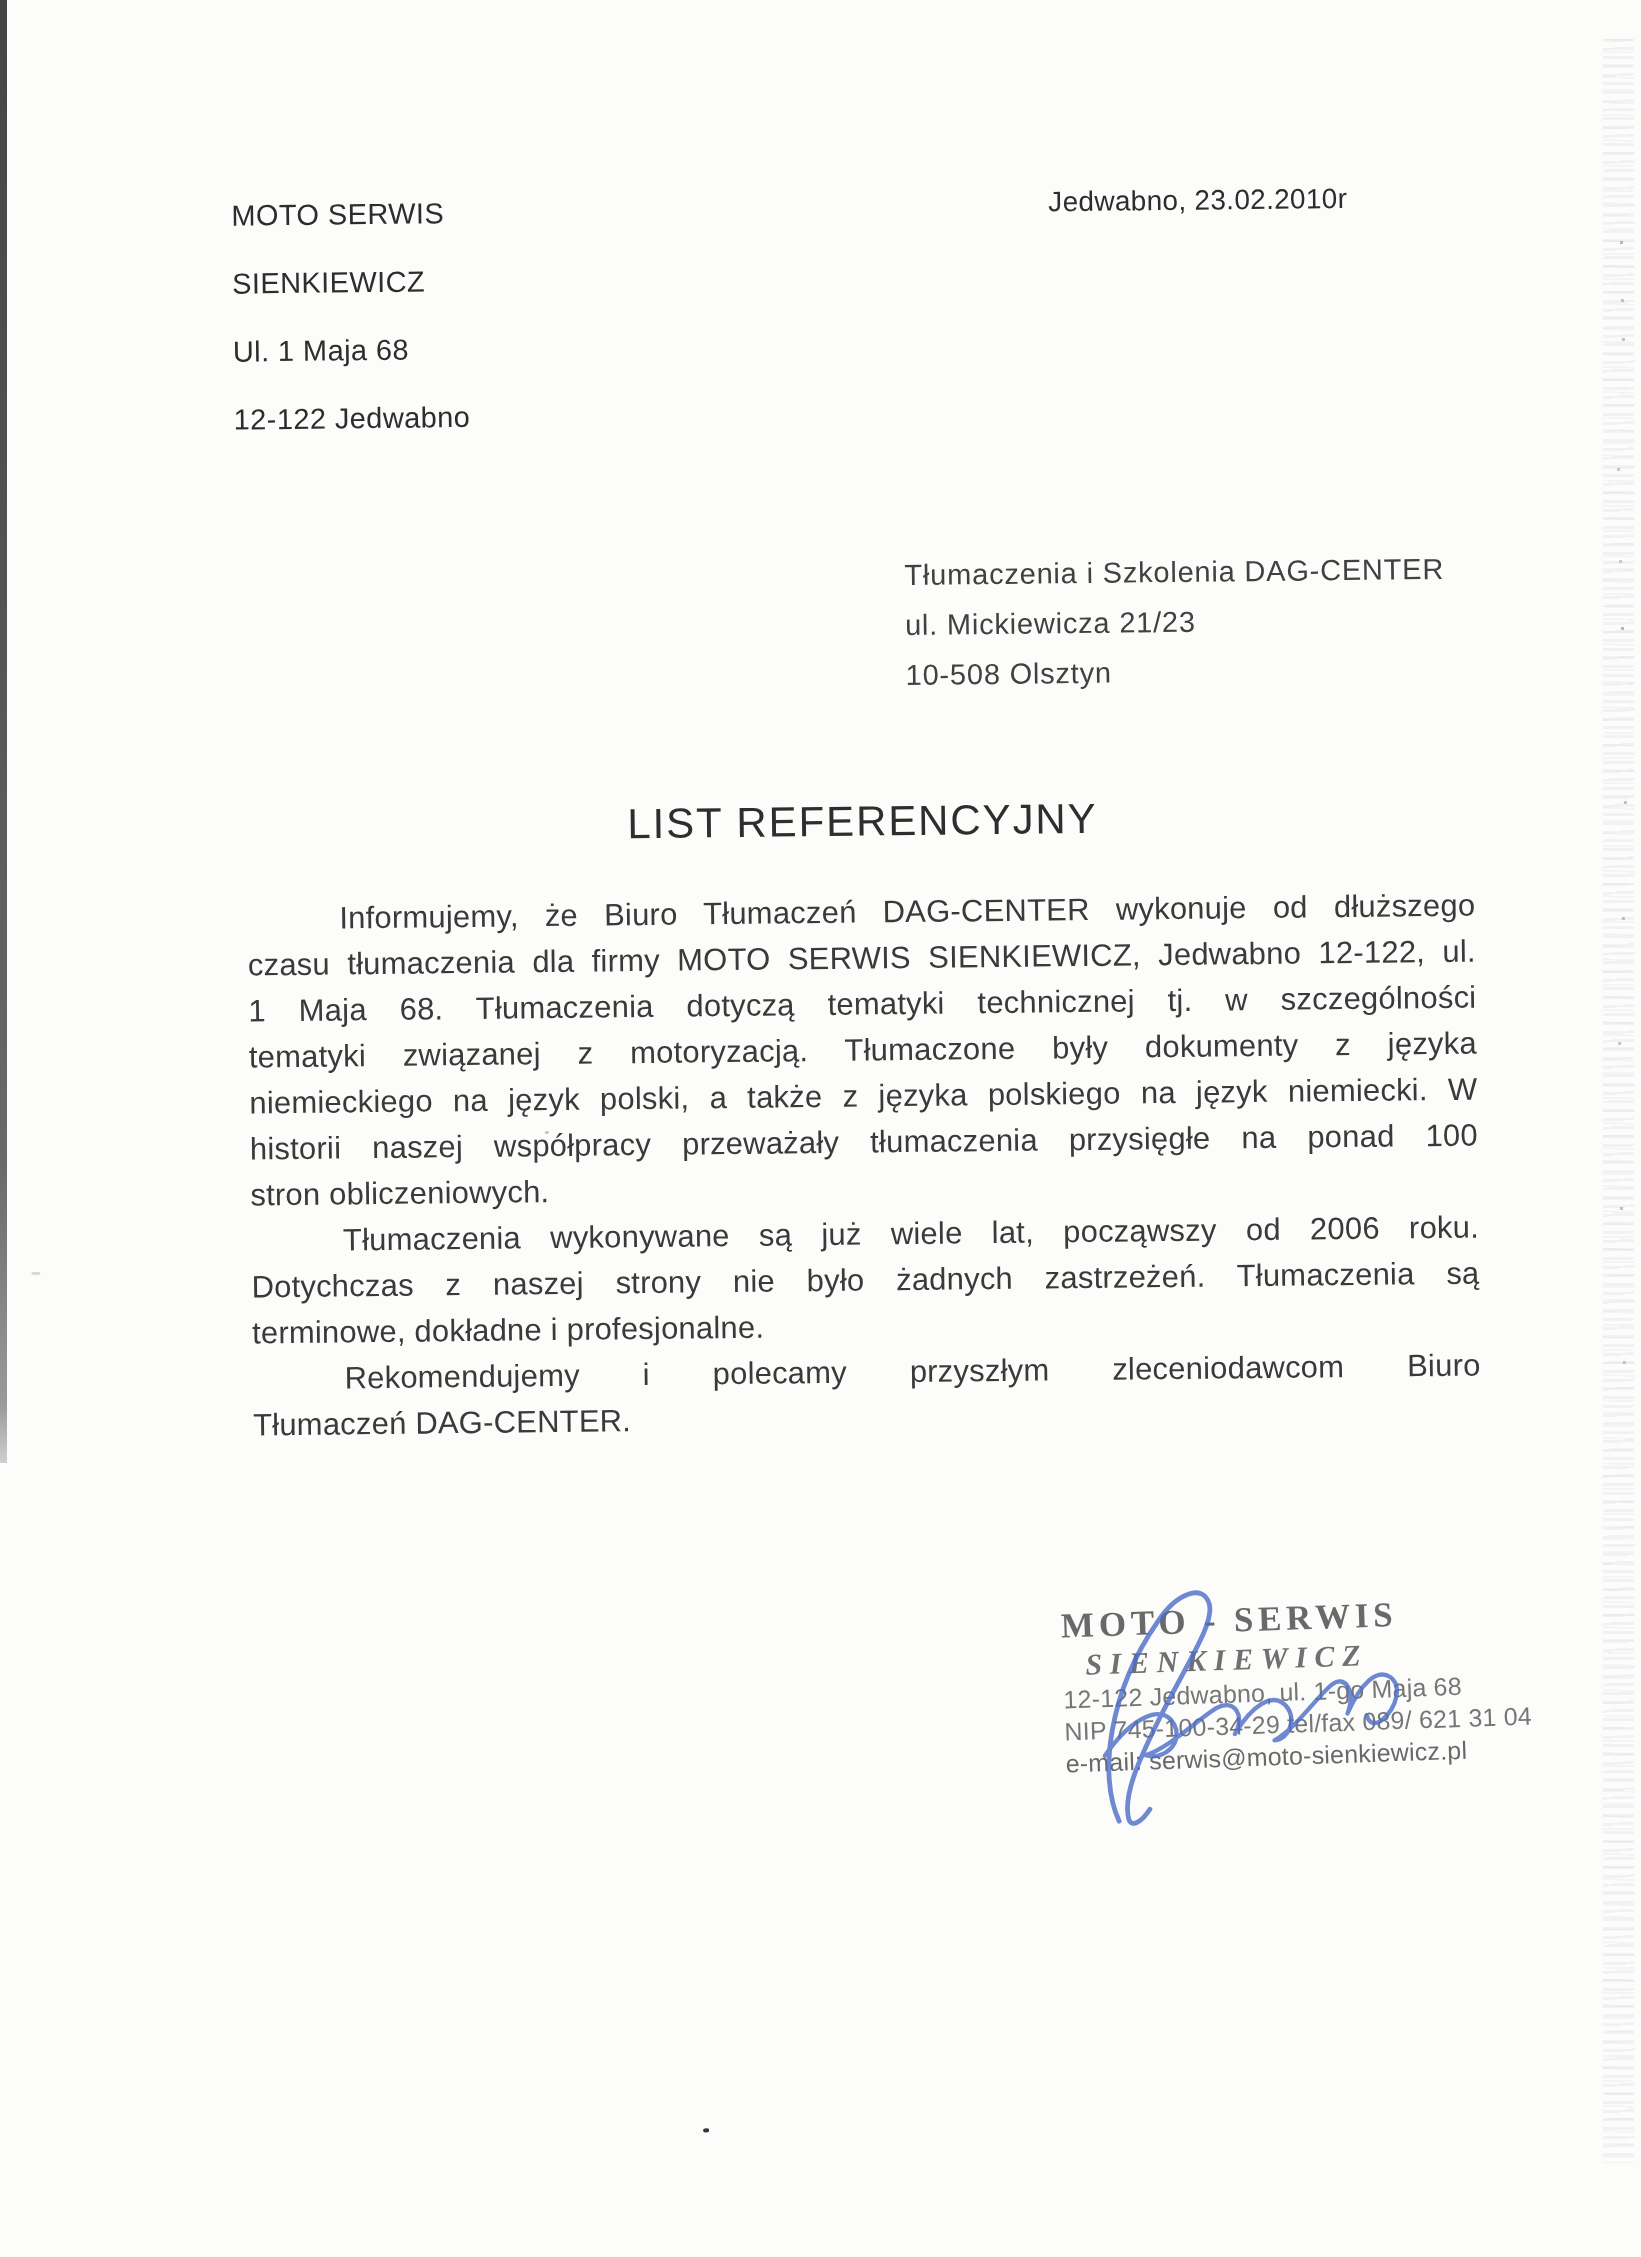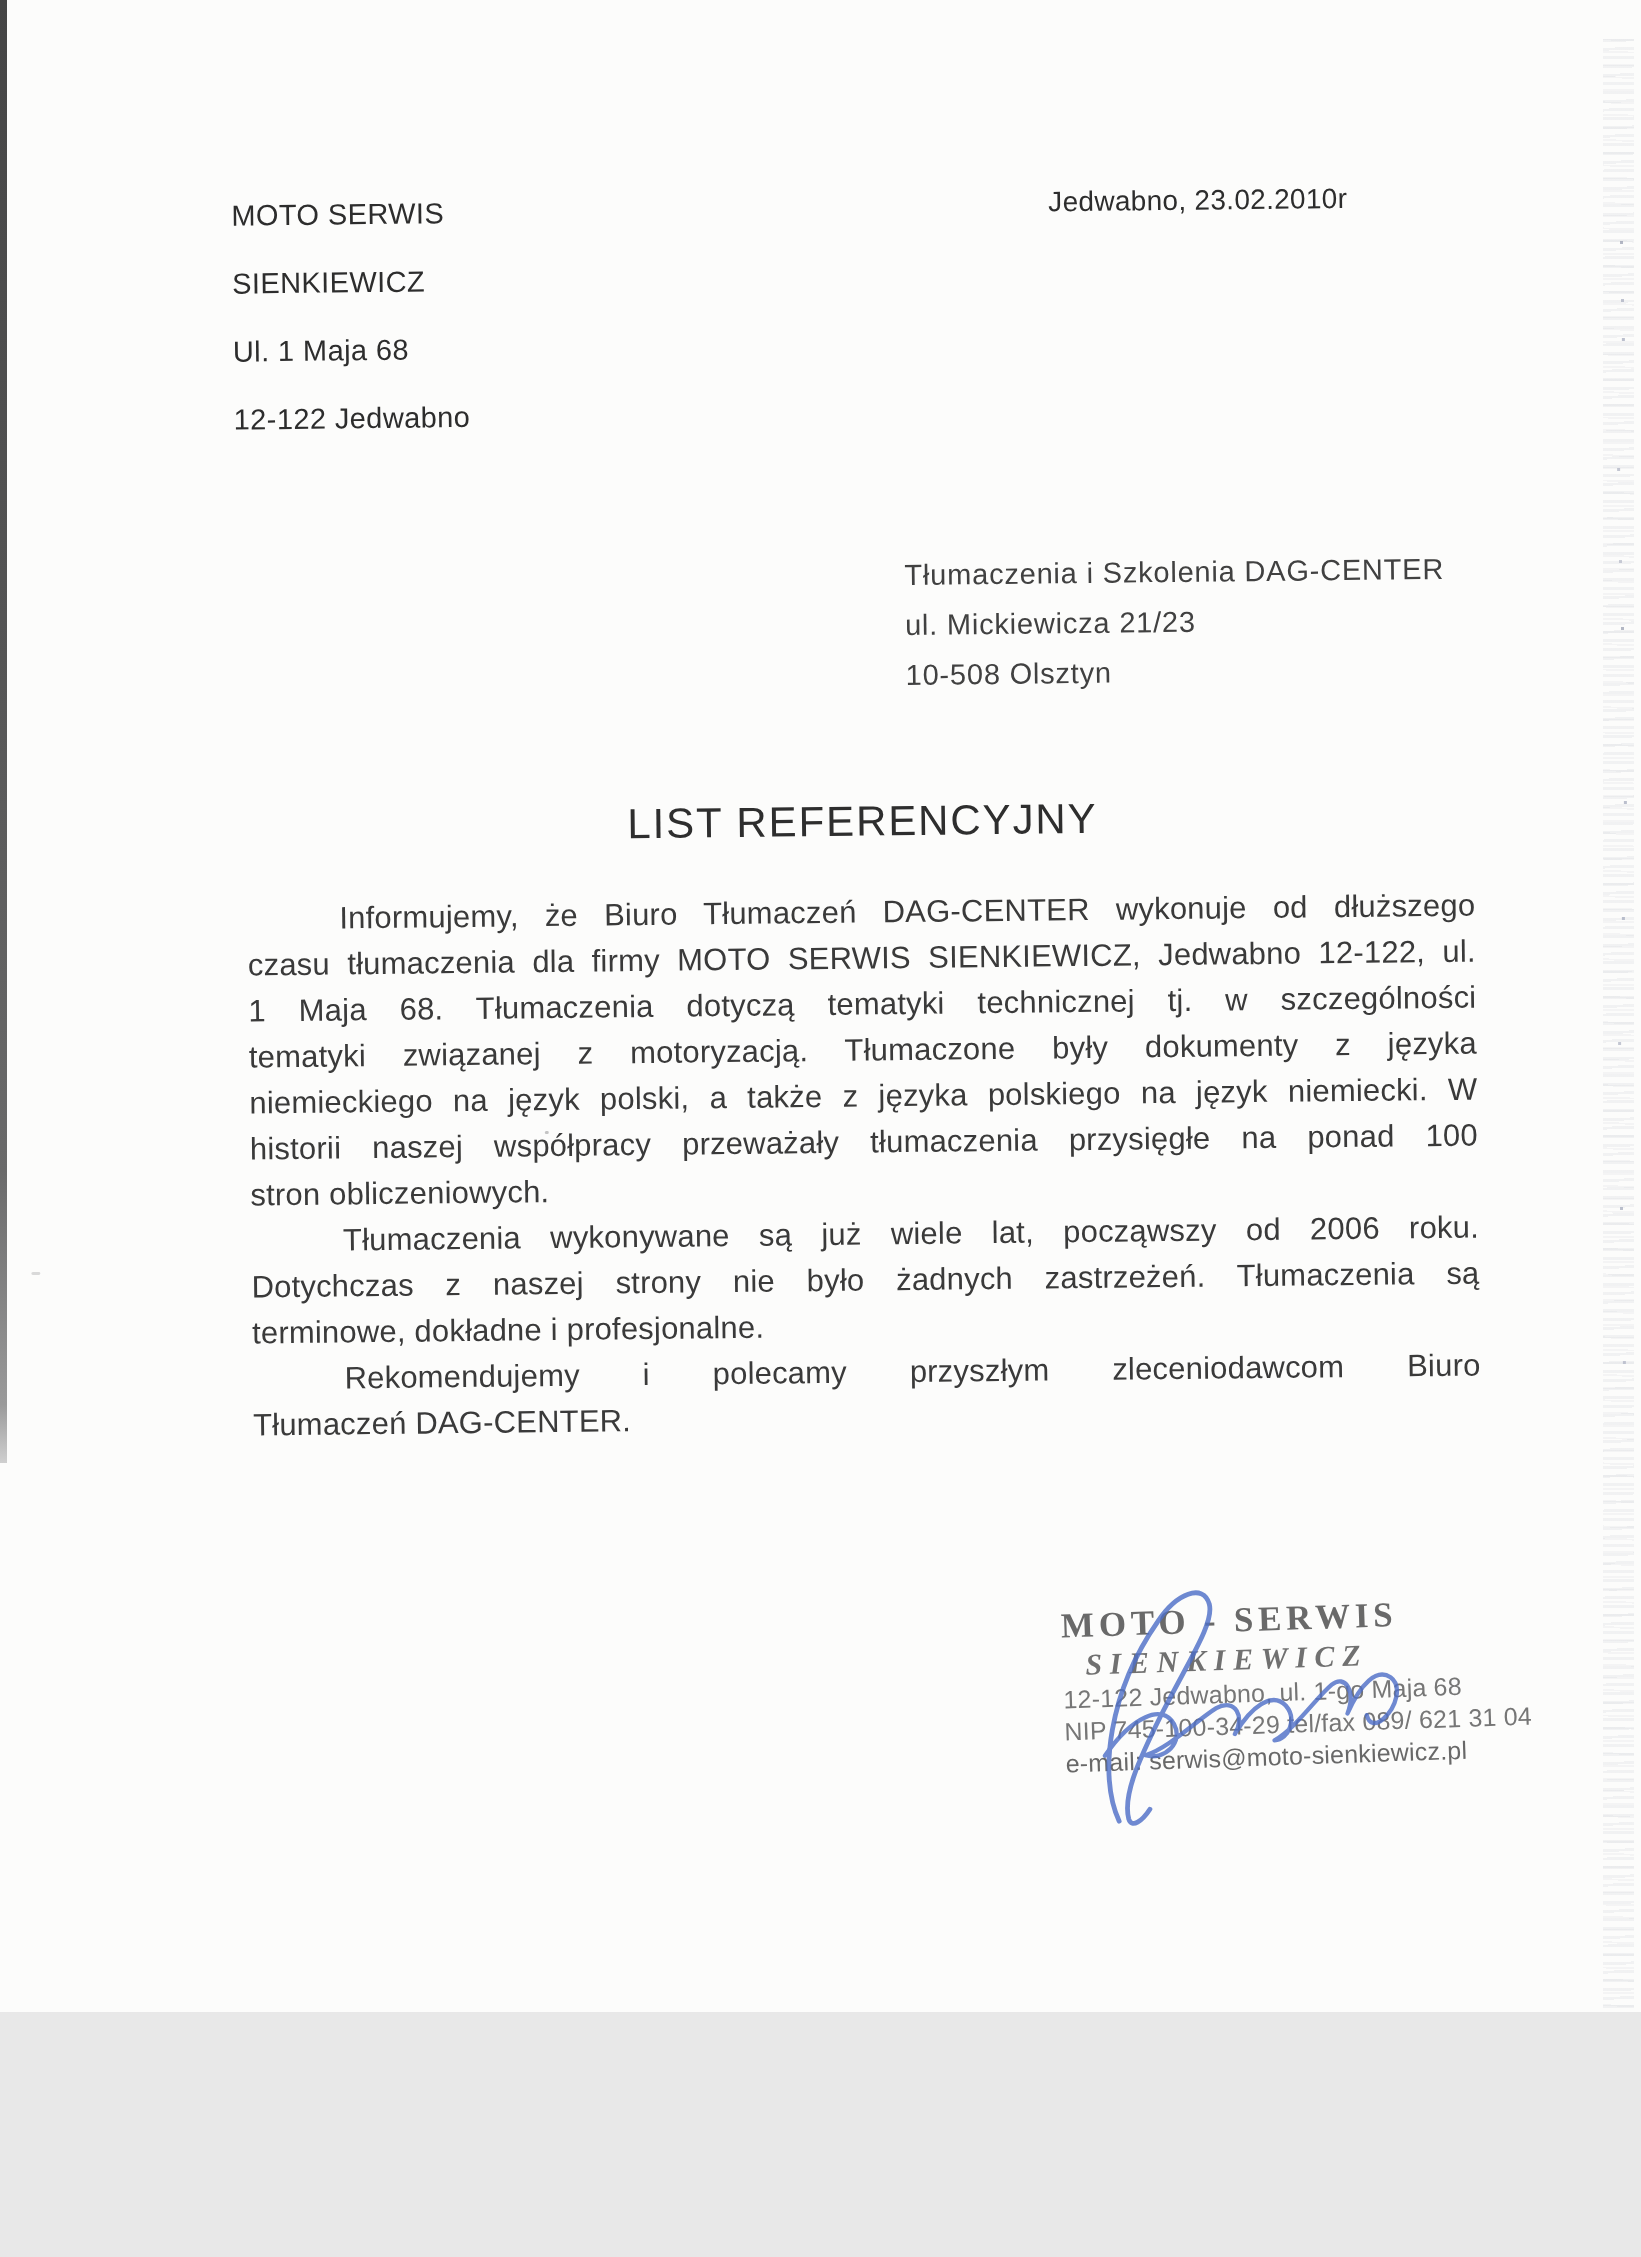--- a/index.html
+++ b/index.html
@@ -1,18 +1,18 @@
 <!DOCTYPE html>
 <html><head>
 <meta charset="utf-8">
 <style>
   html,body{margin:0;padding:0;background:#e8e8e8;}
   .page{
     position:relative;
-    width:1641px;height:2012px;
+    width:1641px;height:2257px;
     background:#fcfcfb;
     overflow:hidden;
     font-family:"Liberation Sans", sans-serif;
   }
   
   .edge-left{
     position:absolute;left:0;top:0;width:6.8px;height:1463px;
     background:linear-gradient(180deg,#454545 0%,#555 45%,#6a6a6a 80%,#9a9a9a 96%,#cfcfcf 100%);
   }
   .edge-right{

